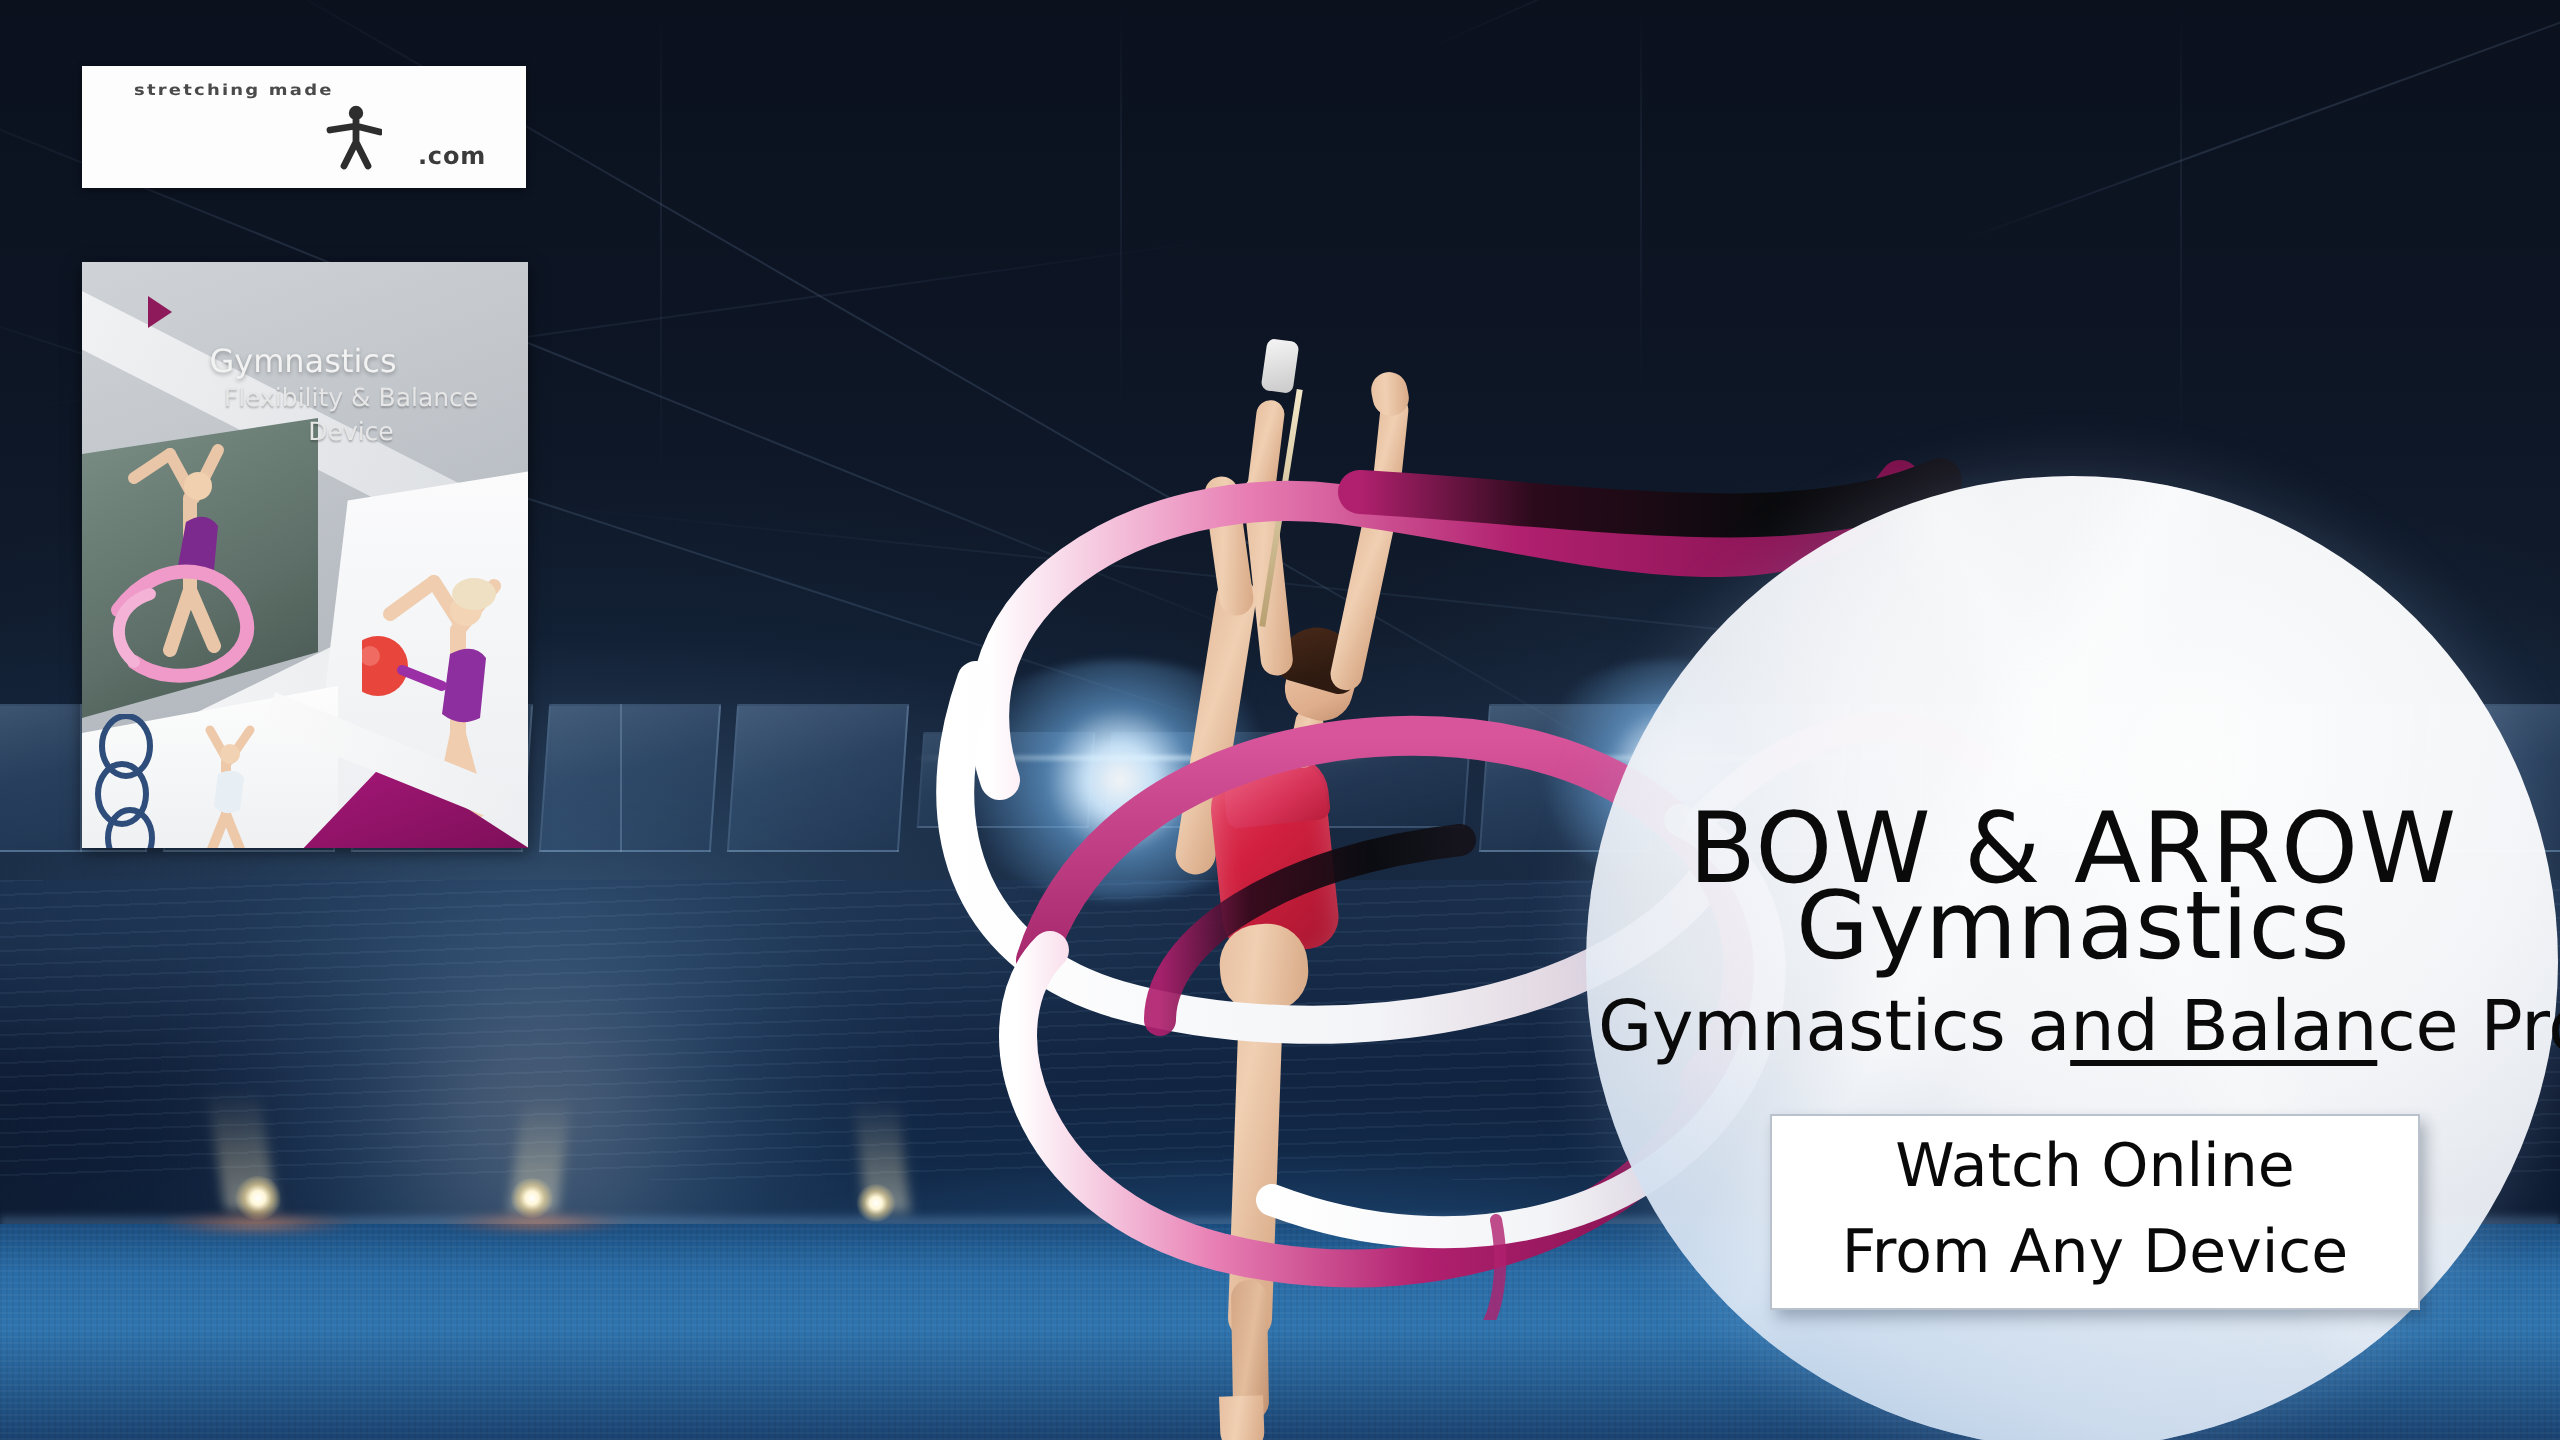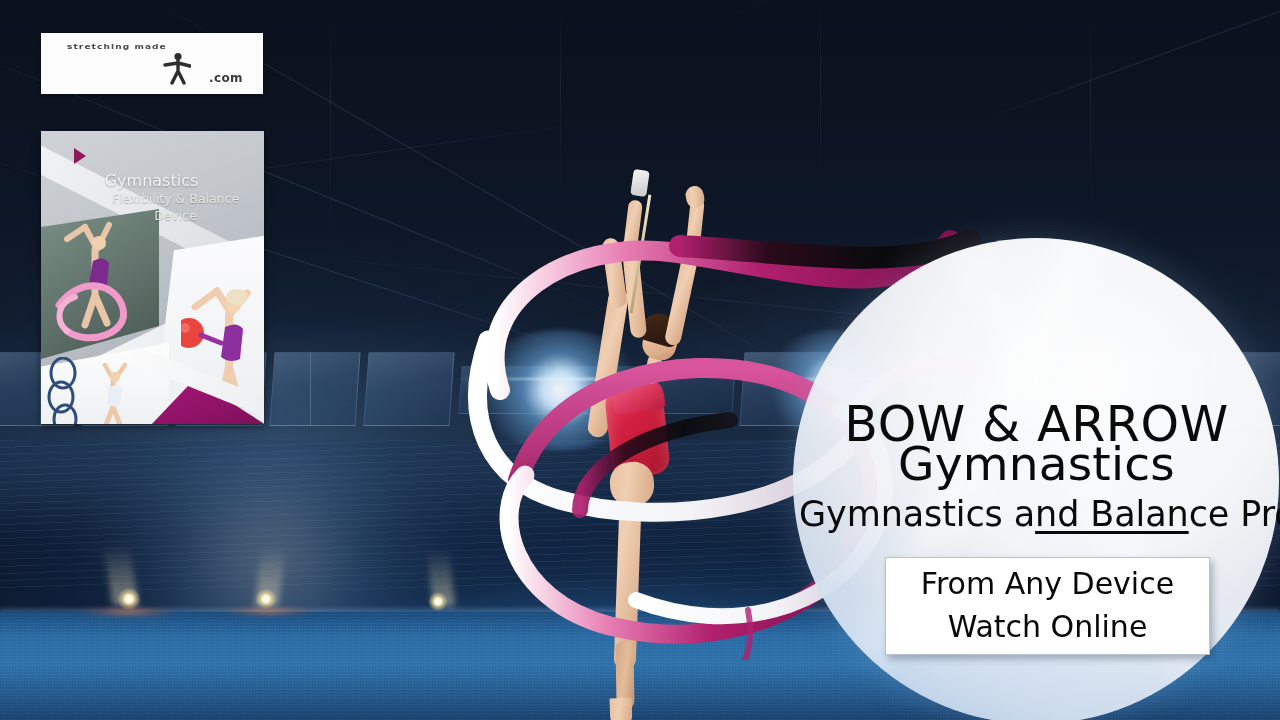--- a/index.html
+++ b/index.html
@@ -376,22 +376,22 @@
     <div class="circle-sheen"></div>
     <div class="circle-bluefoot"></div>
   </div>
 
   <div class="panel-text">
     <div class="t-bow">BOW &amp; ARROW</div>
     <div class="t-gym">Gymnastics</div>
     <div class="t-flex"><span>Gymnastics a</span><span class="u">nd Balan</span><span>ce Program</span></div>
 
     <div class="watch-box">
+      <div class="watch-line">Watch Online</div>
       <div class="watch-line">From Any Device</div>
-      <div class="watch-line">Watch Online</div>
     </div>
   </div>
 
   <div class="logo-card">
     <div class="logo-top">stretching made</div>
     <svg class="logo-figure" viewBox="0 0 28 34">
       <circle cx="15" cy="4.5" r="3.6" fill="#2e2e2e"></circle>
       <path d="M15 8 L15 19 L9 31 M15 19 L21 31 M2 13 L15 11 L27 14" stroke="#2e2e2e" stroke-width="3.4" fill="none" stroke-linecap="round" stroke-linejoin="round"></path>
     </svg>
     <div class="logo-com">.com</div>

